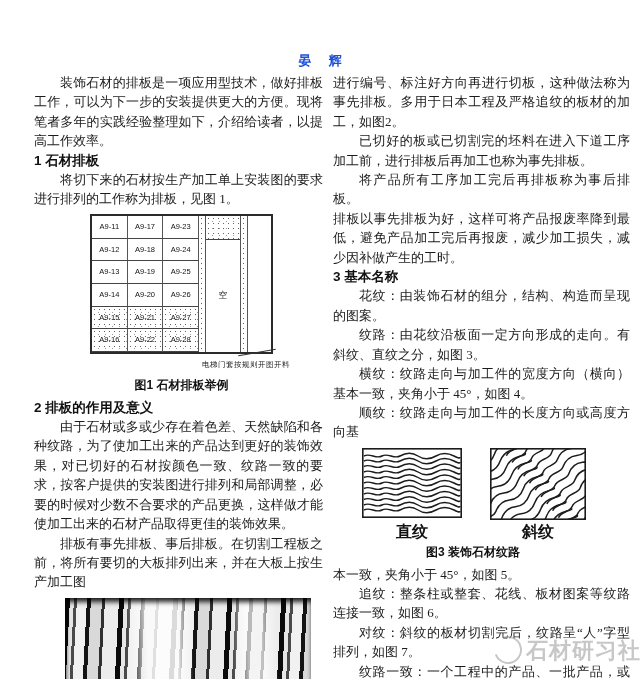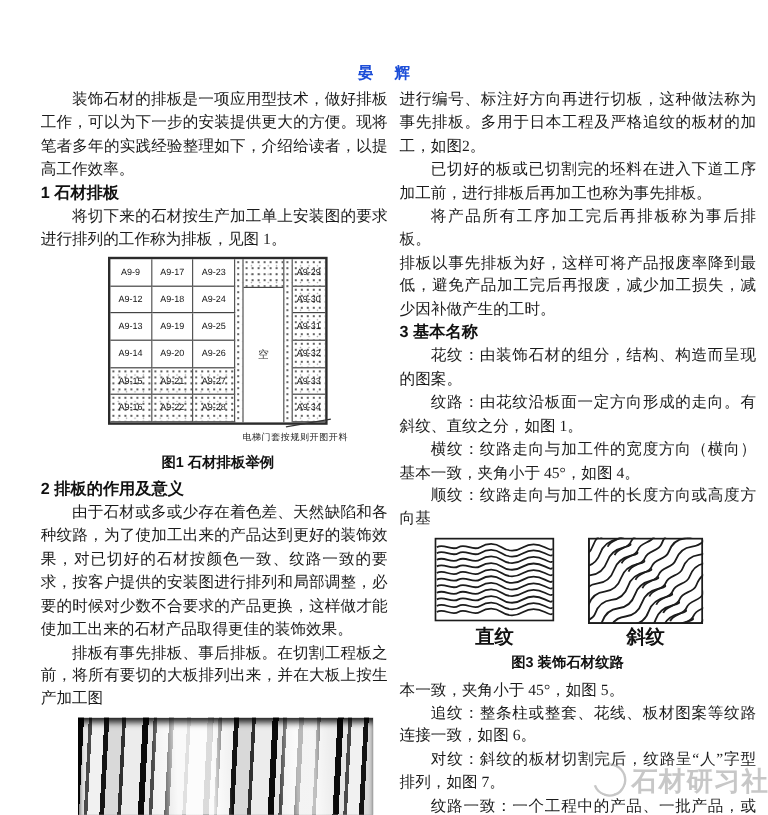--- a/index.html
+++ b/index.html
@@ -96,21 +96,21 @@
   <div class="author">晏 辉</div>
 
   <div class="col col-left">
     <p class="ind">装饰石材的排板是一项应用型技术，做好排板工作，可以为下一步的安装提供更大的方便。现将笔者多年的实践经验整理如下，介绍给读者，以提高工作效率。</p>
     <h2 class="sec">1 石材排板</h2>
     <p class="ind">将切下来的石材按生产加工单上安装图的要求进行排列的工作称为排板，见图 1。</p>
 
     <div class="fig1-wrap">
       <div class="fig1">
         <div class="f1-main">
-          <div class="cell">A9-9</div>
+          <div class="cell">A9-11</div>
           <div class="cell">A9-17</div>
           <div class="cell">A9-23</div>
           <div class="cell">A9-12</div>
           <div class="cell">A9-18</div>
           <div class="cell">A9-24</div>
           <div class="cell">A9-13</div>
           <div class="cell">A9-19</div>
           <div class="cell">A9-25</div>
           <div class="cell">A9-14</div>
           <div class="cell">A9-20</div>
@@ -121,28 +121,20 @@
           <div class="cell sp">A9-16</div>
           <div class="cell sp">A9-22</div>
           <div class="cell sp">A9-28</div>
         </div>
         <div class="f1-strip sp"></div>
         <div class="f1-mid">
           <div class="f1-mid-top sp"></div>
           <div class="f1-mid-empty">空</div>
         </div>
         <div class="f1-strip2 sp"></div>
-        <div class="f1-right">
-          <div class="cell sp">A9-29</div>
-          <div class="cell sp">A9-30</div>
-          <div class="cell sp">A9-31</div>
-          <div class="cell sp">A9-32</div>
-          <div class="cell sp">A9-33</div>
-          <div class="cell sp">A9-34</div>
-        </div>
       </div>
       <div class="f1-pointer"></div>
       <div class="f1-note">电梯门套按规则开图开料</div>
       <div class="figcap fig1-cap">图1 石材排板举例</div>
     </div>
 
     <h2 class="sec">2 排板的作用及意义</h2>
     <p class="ind">由于石材或多或少存在着色差、天然缺陷和各种纹路，为了使加工出来的产品达到更好的装饰效果，对已切好的石材按颜色一致、纹路一致的要求，按客户提供的安装图进行排列和局部调整，必要的时候对少数不合要求的产品更换，这样做才能使加工出来的石材产品取得更佳的装饰效果。</p>
     <p class="ind">排板有事先排板、事后排板。在切割工程板之前，将所有要切的大板排列出来，并在大板上按生产加工图</p>
 
@@ -152,21 +144,21 @@
     </div>
   </div>
 
   <div class="col col-right">
     <p>进行编号、标注好方向再进行切板，这种做法称为事先排板。多用于日本工程及严格追纹的板材的加工，如图2。</p>
     <p class="ind">已切好的板或已切割完的坯料在进入下道工序加工前，进行排板后再加工也称为事先排板。</p>
     <p class="ind">将产品所有工序加工完后再排板称为事后排板。</p>
     <p>排板以事先排板为好，这样可将产品报废率降到最低，避免产品加工完后再报废，减少加工损失，减少因补做产生的工时。</p>
     <h2 class="sec">3 基本名称</h2>
     <p class="ind">花纹：由装饰石材的组分，结构、构造而呈现的图案。</p>
-    <p class="ind">纹路：由花纹沿板面一定方向形成的走向。有斜纹、直纹之分，如图 1。</p>
+    <p class="ind">纹路：由花纹沿板面一定方向形成的走向。有斜纹、直纹之分，如图 3。</p>
     <p class="ind">横纹：纹路走向与加工件的宽度方向（横向）基本一致，夹角小于 45°，如图 4。</p>
     <p class="ind">顺纹：纹路走向与加工件的长度方向或高度方向基</p>
 
     <div class="fig3-wrap">
       <div class="fig3-row">
         <svg width="100" height="70" viewBox="0 0 100 70">
           <defs>
             <path id="wv" d="M2,0 c6,-3.5 12,3.5 18,0 s12,3.5 18,0 s12,-4 18,0 s12,3.5 18,0 s12,-3 18,0 s6,2 6,1" fill="none" stroke="#1c1c1c" stroke-width="1.5"></path>
           </defs>
           <use href="#wv" y="8"></use>

